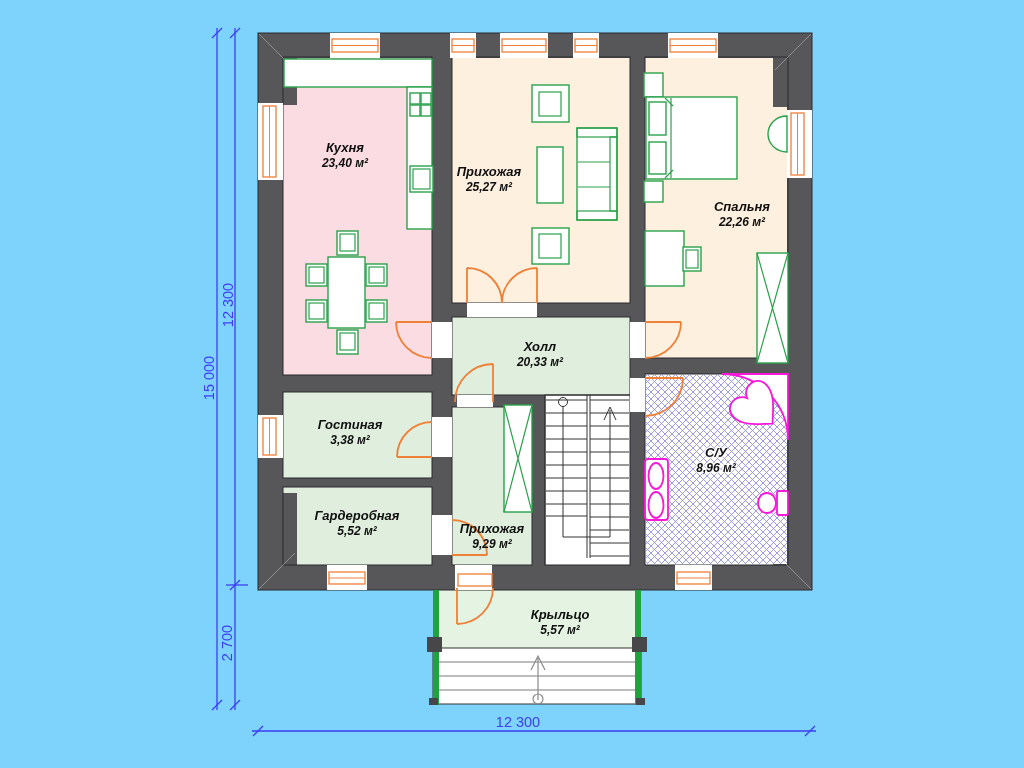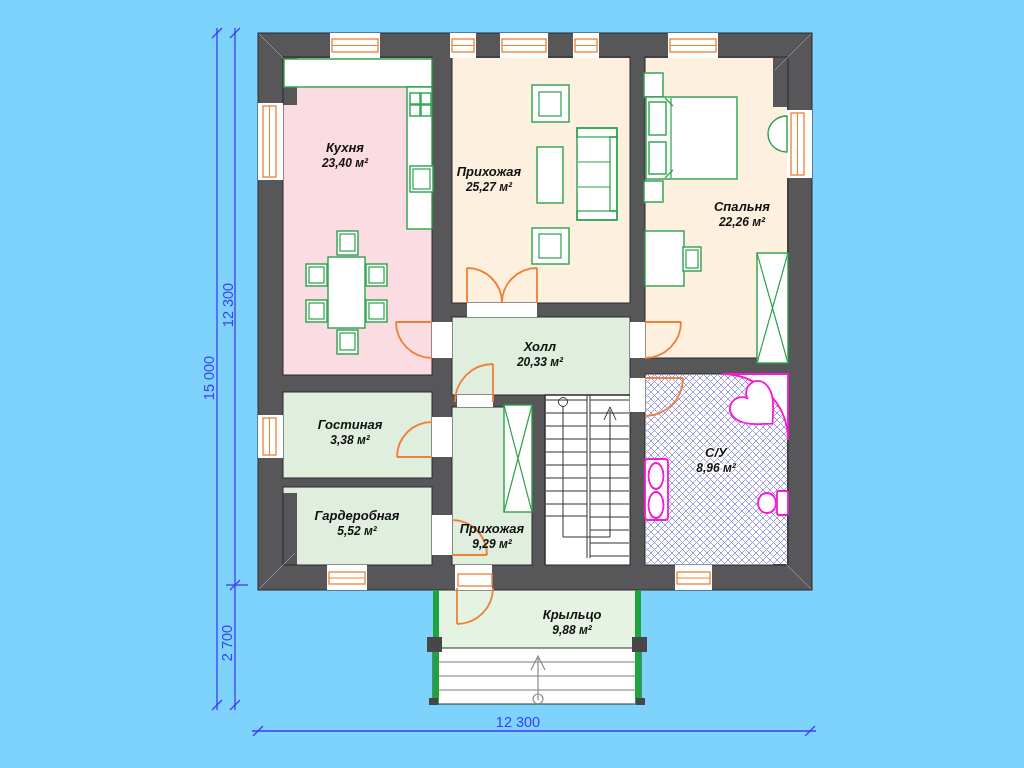--- a/index.html
+++ b/index.html
@@ -310,23 +310,23 @@
     <div class="area">5,52 м²</div>
   </div>
   <div class="room-lbl" style="left:492px;top:537px">
     <div class="rname">Прихожая</div>
     <div class="area">9,29 м²</div>
   </div>
   <div class="room-lbl halo" style="left:716px;top:461px">
     <div class="rname">С/У</div>
     <div class="area">8,96 м²</div>
   </div>
-  <div class="room-lbl" style="left:572px;top:623px">
+  <div class="room-lbl" style="left:560px;top:623px">
     <div class="rname">Крыльцо</div>
-    <div class="area">9,88 м²</div>
+    <div class="area">5,57 м²</div>
   </div>
 
   <div class="dim-lbl vert" style="left:209px;top:378px">15 000</div>
   <div class="dim-lbl vert" style="left:228px;top:305px">12 300</div>
   <div class="dim-lbl vert" style="left:227px;top:643px">2 700</div>
   <div class="dim-lbl" style="left:518px;top:722px">12 300</div>
 
 </div>
 
 </body></html>

